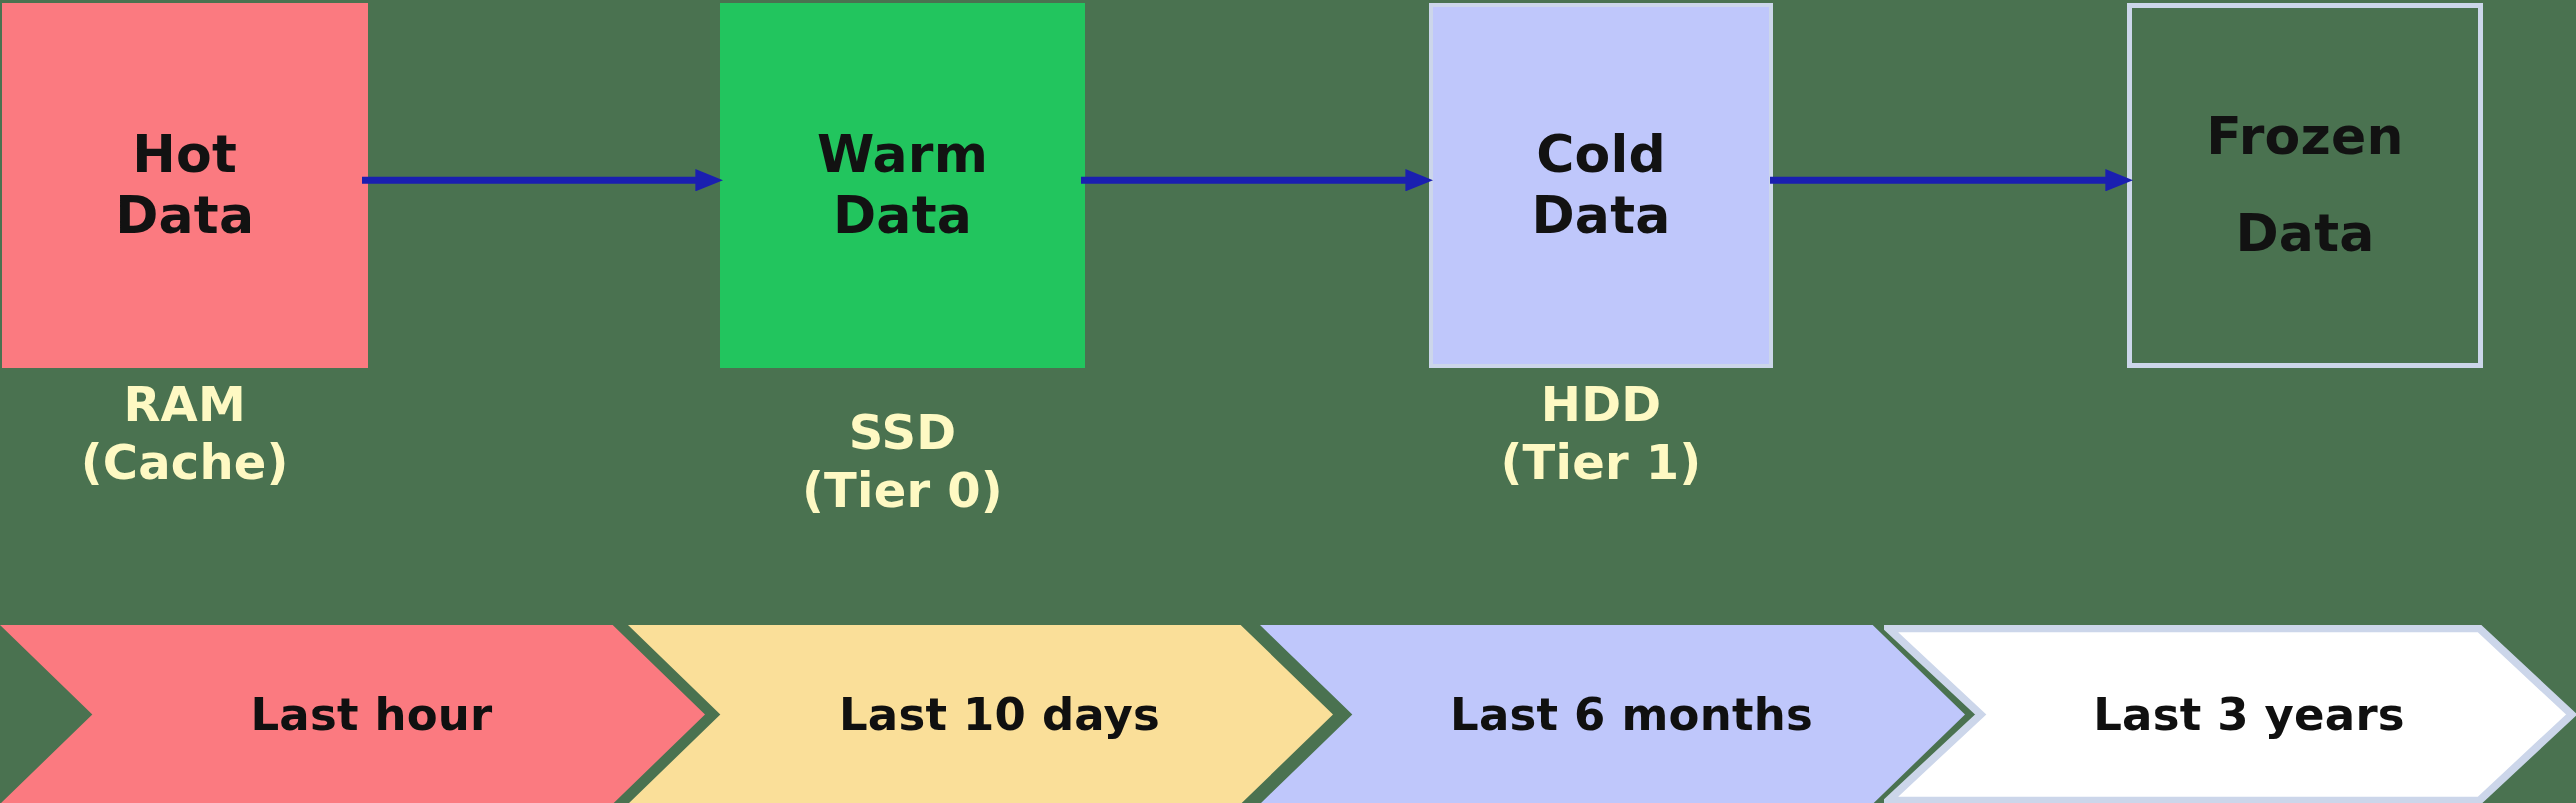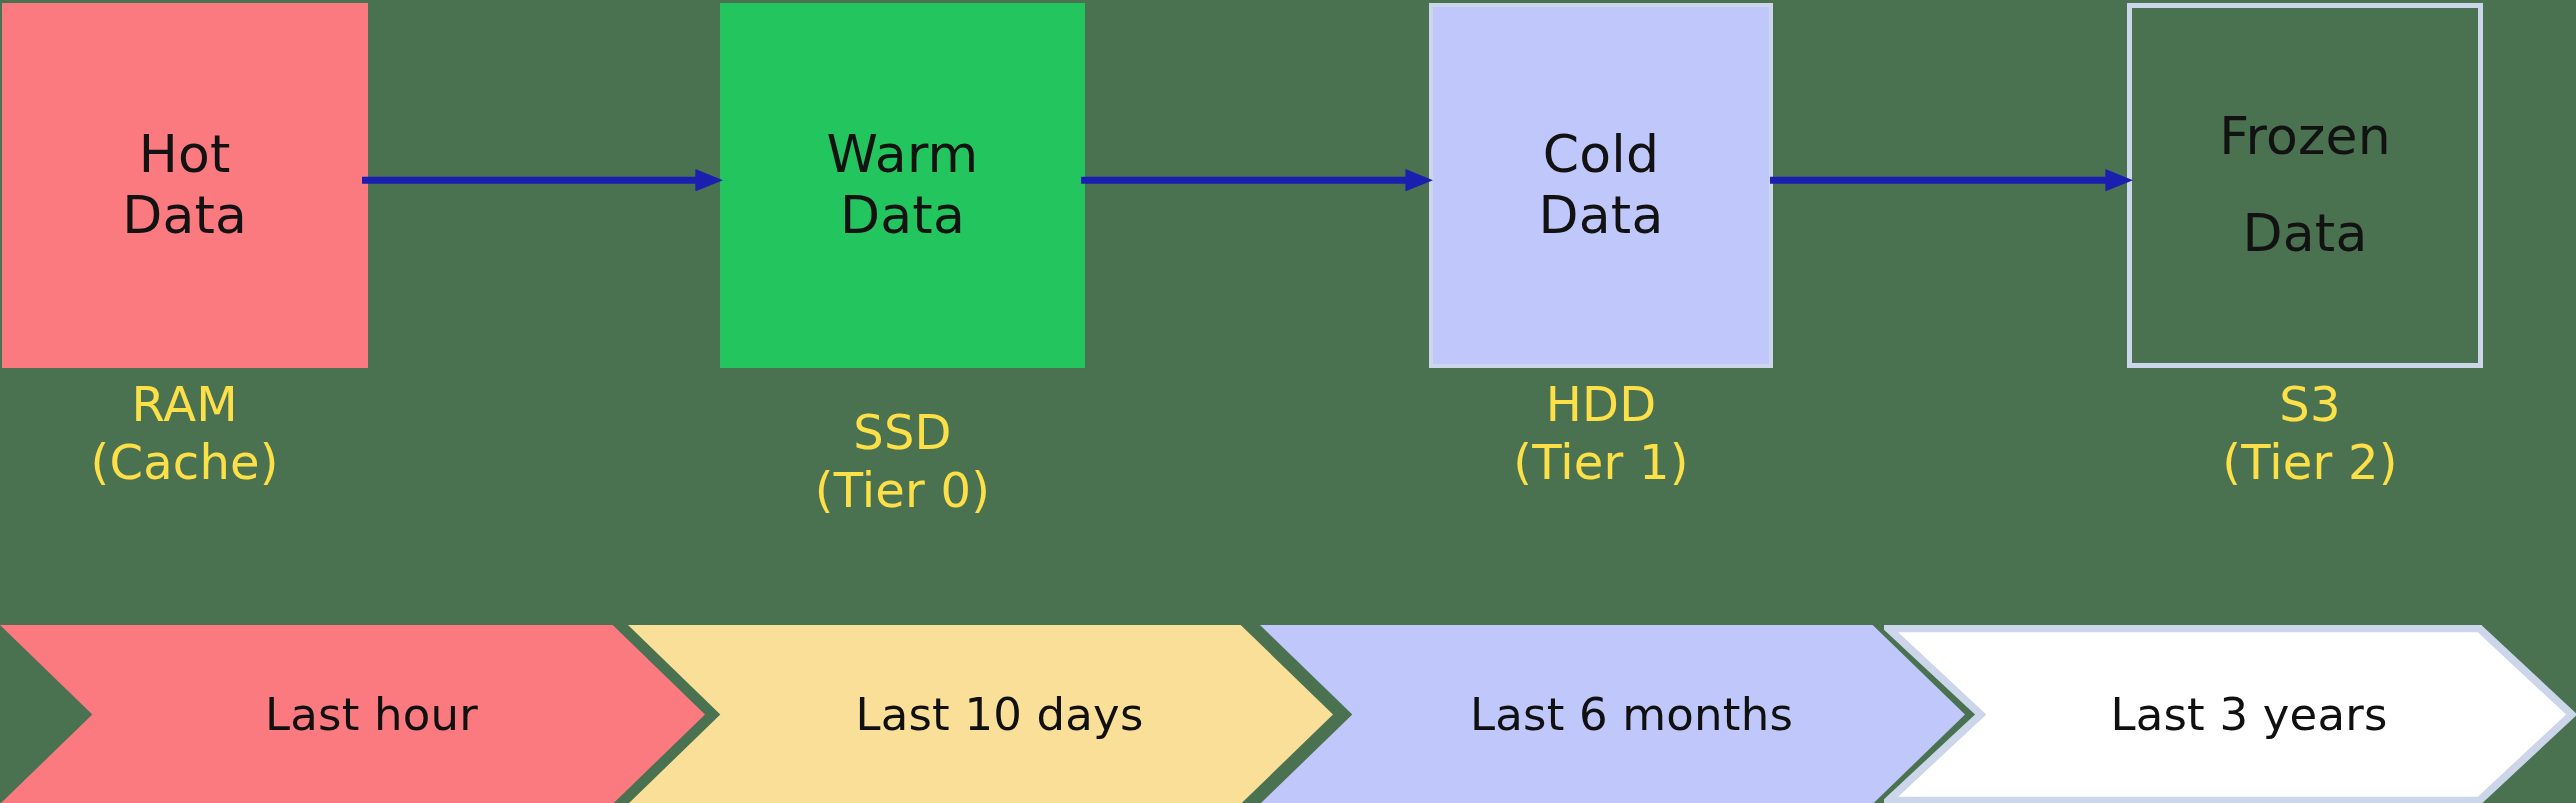--- a/index.html
+++ b/index.html
@@ -8,20 +8,21 @@
     padding: 0;
     background: #4a7250;
   }
   #canvas {
     position: relative;
     width: 2576px;
     height: 804px;
     background: #4a7250;
     overflow: hidden;
     font-family: "DejaVu Sans", "Liberation Sans", sans-serif;
+    font-weight: bold;
   }
 
   
   .tier-box {
     position: absolute;
     top: 2.6px;
     height: 365px;
     box-sizing: border-box;
     display: flex;
     flex-direction: column;
@@ -52,21 +53,21 @@
 
   .flow-arrow.a1 { left: 362px;  width: 361px; }
   .flow-arrow.a2 { left: 1081px; width: 352px; }
   .flow-arrow.a3 { left: 1770px; width: 363px; }
 
   
   .media-label {
     position: absolute;
     top: 376px;
     text-align: center;
-    color: #fde047;
+    color: #fef9c3;
     font-size: 48px;
     line-height: 1.2;
     letter-spacing: 0.2px;
   }
   .media-label .ln { display: block; white-space: nowrap; }
   .media-label.m-ram    { left: 1.7px;    width: 366px; }
   .media-label.m-ssd    { left: 720px;  width: 365px; margin-top: 28px; }
   .media-label.m-hdd    { left: 1429px; width: 344px; }
   .media-label.m-s3     { left: 2127px; width: 366px; }
 
@@ -154,24 +155,20 @@
     <span class="ln">(Cache)</span>
   </div>
   <div class="media-label m-ssd">
     <span class="ln">SSD</span>
     <span class="ln">(Tier 0)</span>
   </div>
   <div class="media-label m-hdd">
     <span class="ln">HDD</span>
     <span class="ln">(Tier 1)</span>
   </div>
-  <div class="media-label m-s3">
-    <span class="ln">S3</span>
-    <span class="ln">(Tier 2)</span>
-  </div>
 
   <div id="retention-band">
 
     <div class="chevron c1">
       <div class="chev-bg">
         <svg viewBox="0 0 817 207" preserveAspectRatio="none">
           <path d="M0 0 L 710 0 L 817 103.5 L 710 207 L 0 207 L 107 103.5 Z" fill="#fb7a80"></path>
         </svg>
       </div>
       <span class="chev-label">Last hour</span>

